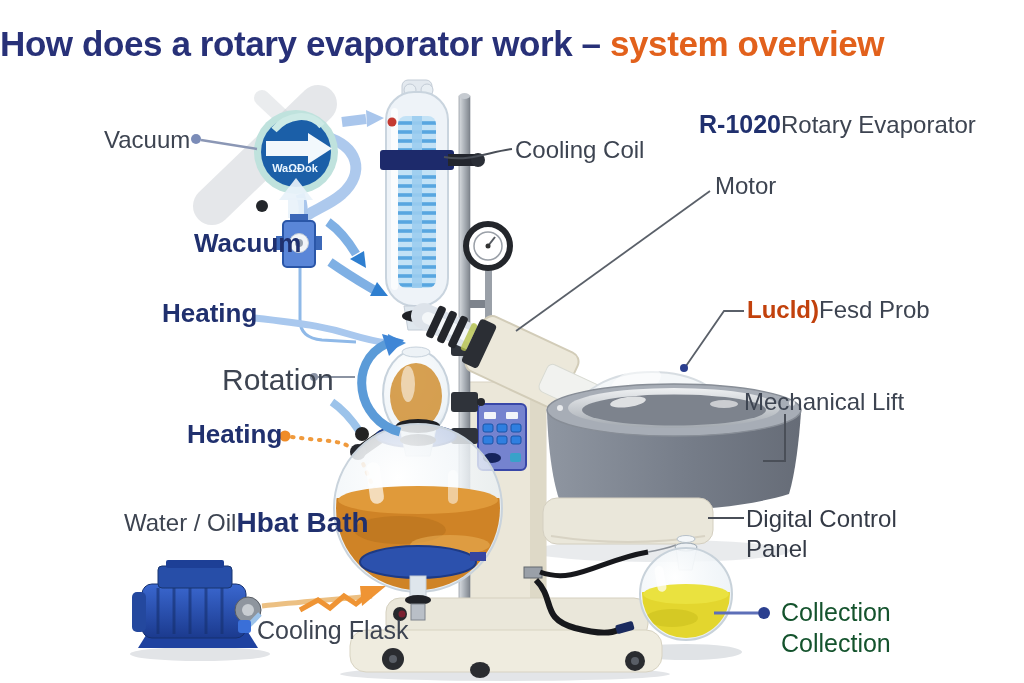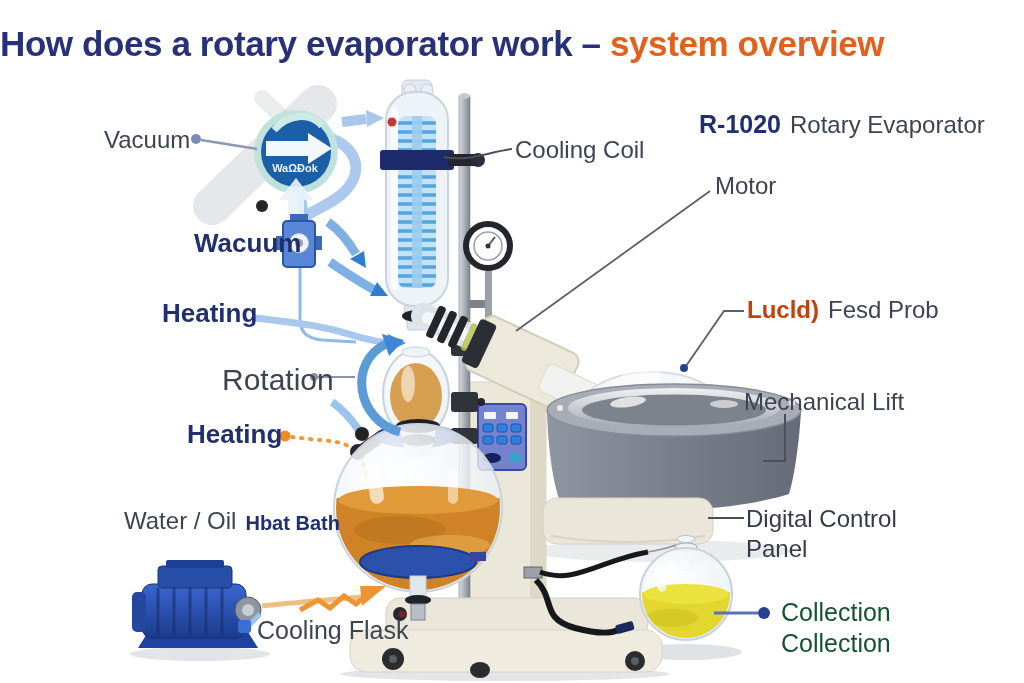--- a/index.html
+++ b/index.html
@@ -4,21 +4,21 @@
 <style>
   html,body{margin:0;padding:0;background:#ffffff}
   body{width:1024px;height:683px;overflow:hidden;font-family:"Liberation Sans",sans-serif}
   .stage{position:relative;width:1024px;height:683px;background:#fff}
   svg.art{position:absolute;left:0;top:0}
   .title{position:absolute;top:24px;left:0;width:100%;
          font-size:35px;font-weight:700;letter-spacing:-0.4px;color:#283178;white-space:nowrap}
   .title .accent{color:#e2611c}
   .lbl{position:absolute;white-space:nowrap;color:#3d4451;font-size:24px;line-height:1.15}
   .lbl-bold{font-weight:700;color:#20306e;font-size:26px}
-  .row{display:flex;align-items:flex-end;gap:9px}
+  .row{display:flex;align-items:center;}
   .twoline div{line-height:1.25}
 </style>
 </head>
 <body>
 
 <div class="stage">
 
 <svg class="art" width="1024" height="683" viewBox="0 0 1024 683">
   <defs>
     <linearGradient id="gradPole" x1="0" y1="0" x2="1" y2="0">
@@ -325,21 +325,21 @@
   <span class="accent">system overview</span>
 </div>
 
 <div class="lbl" style="left:104px;top:126px">Vacuum</div>
 <div class="lbl lbl-bold" style="left:194px;top:229px">Wacuum</div>
 <div class="lbl lbl-bold" style="left:162px;top:299px">Heating</div>
 <div class="lbl" style="left:222px;top:363px;font-size:30px">Rotation</div>
 <div class="lbl lbl-bold" style="left:187px;top:420px">Heating</div>
 <div class="lbl row" style="left:124px;top:507px">
   <span>Water / Oil</span>
-  <span class="lbl-bold" style="font-size:20px">Hbat Bath</span>
+  <span class="lbl-bold" style="font-size:28px">Hbat Bath</span>
 </div>
 <div class="lbl" style="left:257px;top:616px;font-size:25px">Cooling Flask</div>
 
 <div class="lbl" style="left:515px;top:136px">Cooling Coil</div>
 <div class="lbl row" style="left:699px;top:110px">
   <span class="lbl-bold" style="font-size:25px">R-1020</span>
   <span>Rotary Evaporator</span>
 </div>
 <div class="lbl" style="left:715px;top:172px">Motor</div>
 <div class="lbl row" style="left:747px;top:296px">

